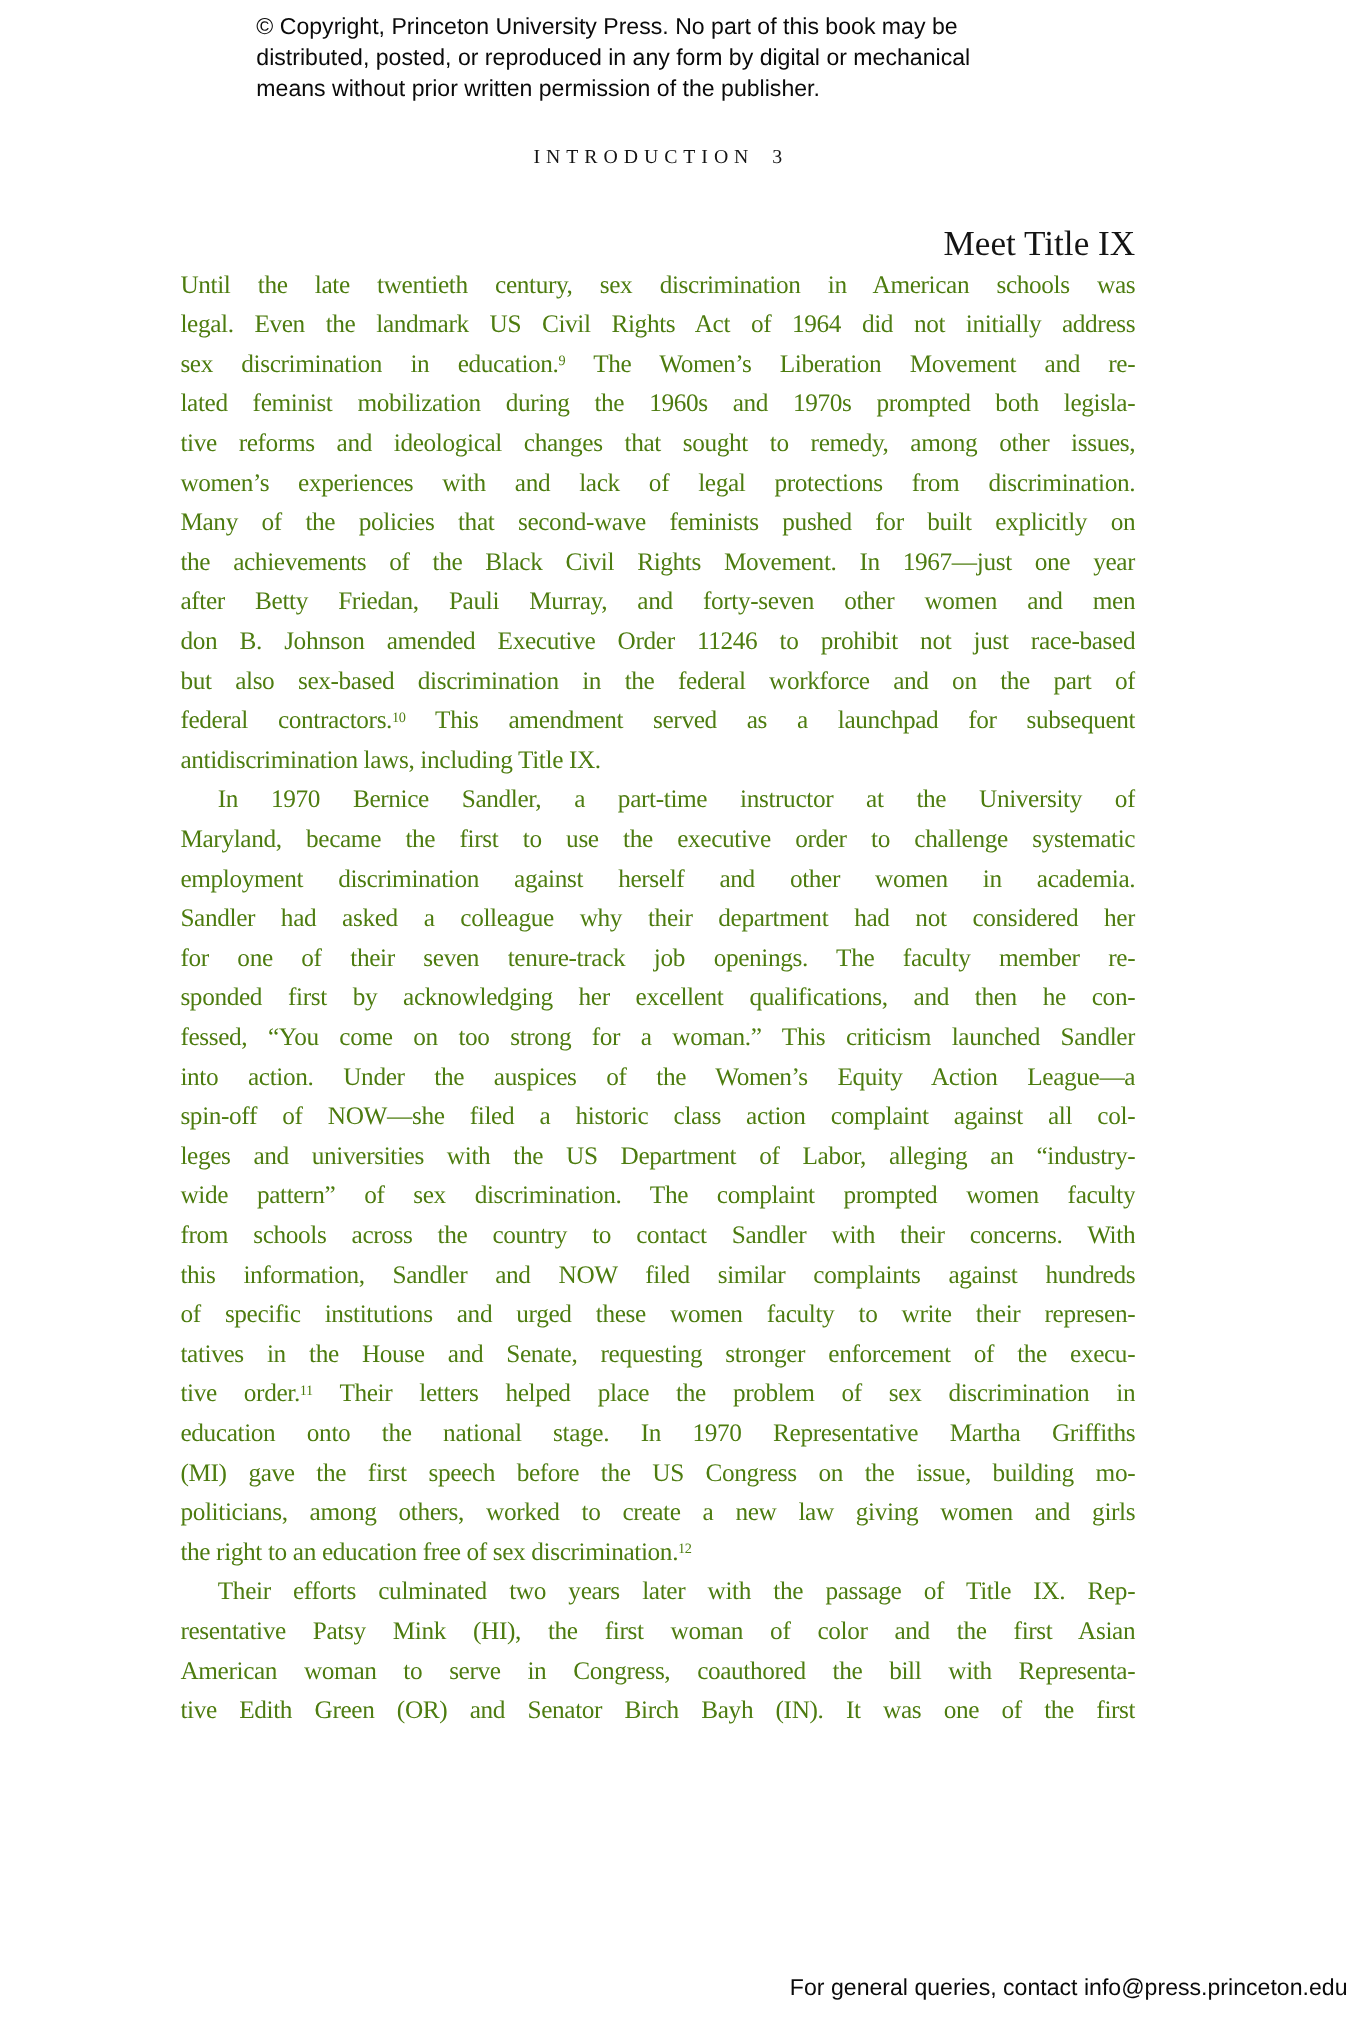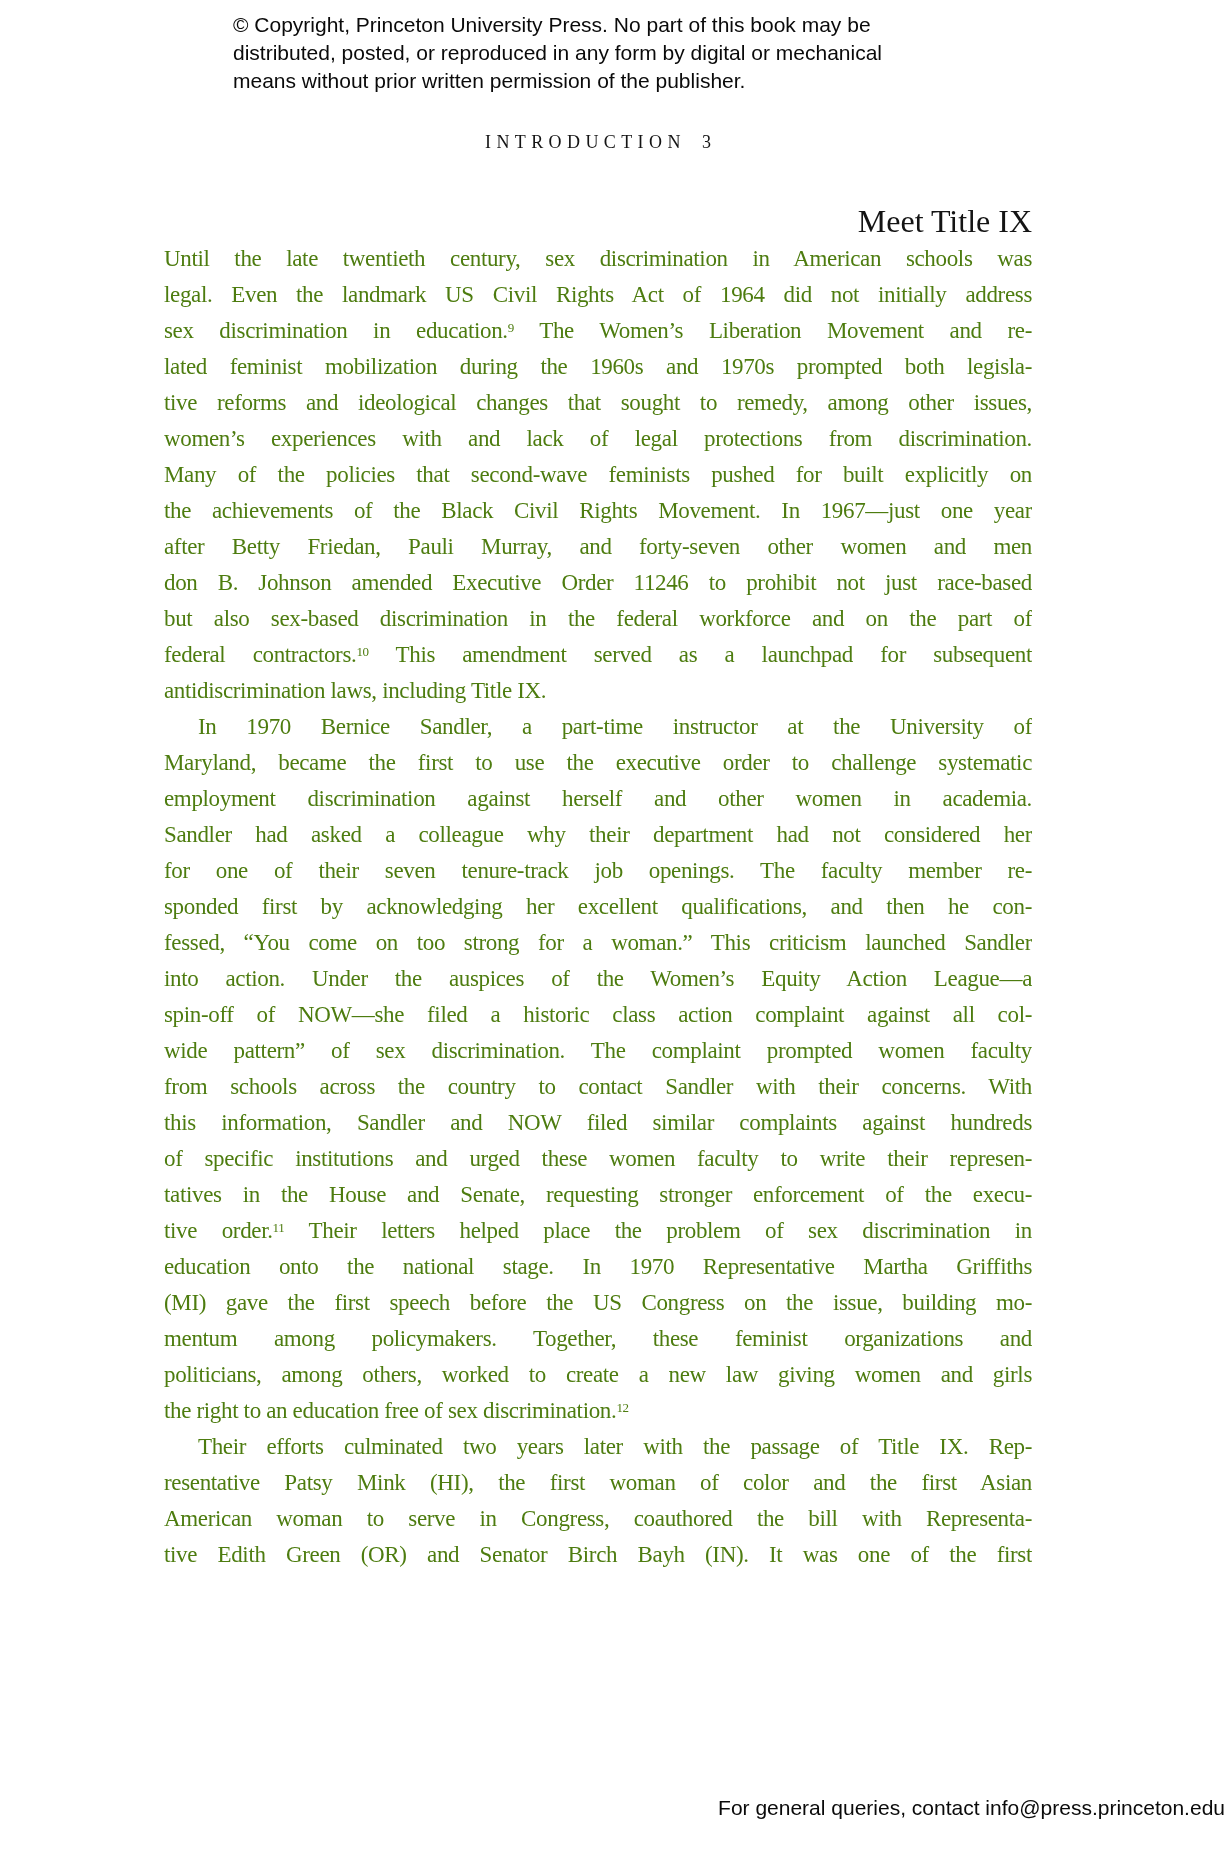--- a/index.html
+++ b/index.html
@@ -139,29 +139,29 @@
       <div class="paragraph indent">
         <div class="line">In 1970 Bernice Sandler, a part-time instructor at the University of</div>
         <div class="line">Maryland, became the first to use the executive order to challenge systematic</div>
         <div class="line">employment discrimination against herself and other women in academia.</div>
         <div class="line">Sandler had asked a colleague why their department had not considered her</div>
         <div class="line">for one of their seven tenure-track job openings. The faculty member re-</div>
         <div class="line">sponded first by acknowledging her excellent qualifications, and then he con-</div>
         <div class="line">fessed, “You come on too strong for a woman.” This criticism launched Sandler</div>
         <div class="line">into action. Under the auspices of the Women’s Equity Action League—a</div>
         <div class="line">spin-off of NOW—she filed a historic class action complaint against all col-</div>
+        <div class="line">leges and universities with the US Department of Labor, alleging an “industry-</div>
         <div class="line">wide pattern” of sex discrimination. The complaint prompted women faculty</div>
         <div class="line">from schools across the country to contact Sandler with their concerns. With</div>
         <div class="line">this information, Sandler and NOW filed similar complaints against hundreds</div>
         <div class="line">of specific institutions and urged these women faculty to write their represen-</div>
         <div class="line">tatives in the House and Senate, requesting stronger enforcement of the execu-</div>
         <div class="line">tive order.<sup>11</sup> Their letters helped place the problem of sex discrimination in</div>
         <div class="line">education onto the national stage. In 1970 Representative Martha Griffiths</div>
         <div class="line">(MI) gave the first speech before the US Congress on the issue, building mo-</div>
-        <div class="line">mentum among policymakers. Together, these feminist organizations and</div>
         <div class="line">politicians, among others, worked to create a new law giving women and girls</div>
         <div class="line">the right to an education free of sex discrimination.<sup>12</sup></div>
       </div>
       <div class="paragraph indent justify-last">
         <div class="line">Their efforts culminated two years later with the passage of Title IX. Rep-</div>
         <div class="line">resentative Patsy Mink (HI), the first woman of color and the first Asian</div>
         <div class="line">American woman to serve in Congress, coauthored the bill with Representa-</div>
         <div class="line">tive Edith Green (OR) and Senator Birch Bayh (IN). It was one of the first</div>
       </div>
     </div>

